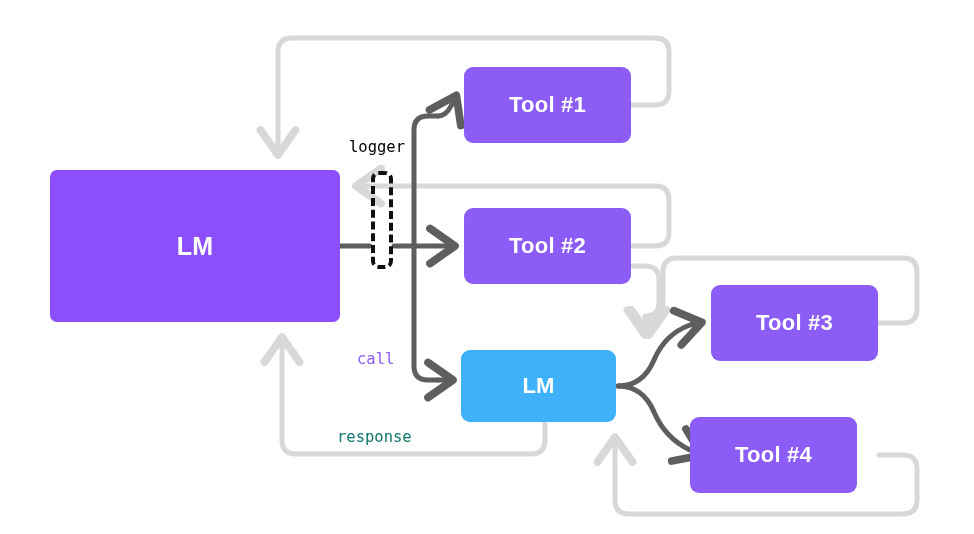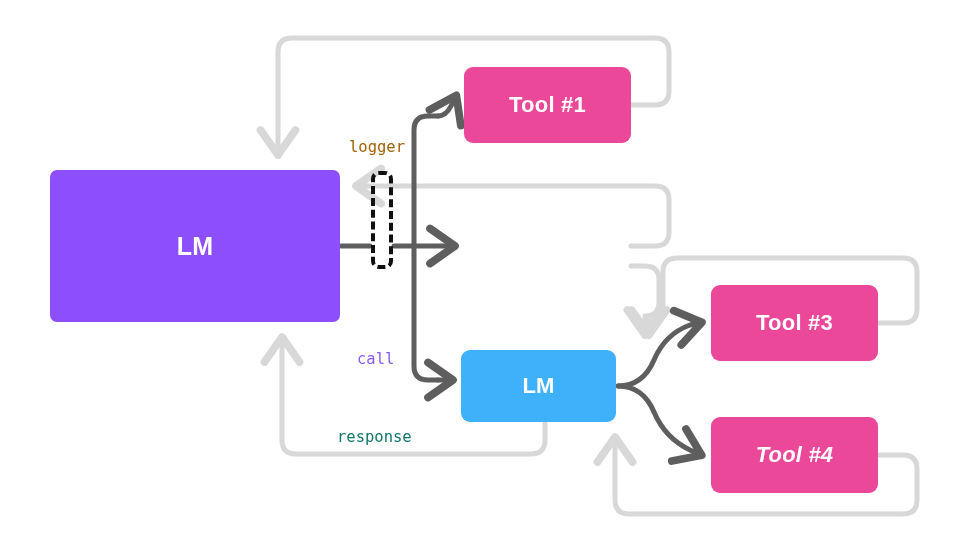--- a/index.html
+++ b/index.html
@@ -46,37 +46,37 @@
     left: 461px;
     top: 350px;
     width: 155px;
     height: 72px;
     background: #3fb1fb;
     font-size: 22px;
   }
   .node-tool {
     width: 167px;
     height: 76px;
-    background: #ec4899;
+    background: #8b5cf6;
     font-size: 22px;
   }
   .node-tool-1 { left: 464px; top: 67px; }
   .node-tool-2 { left: 464px; top: 208px; }
   .node-tool-3 { left: 711px; top: 285px; }
-  .node-tool-4 { left: 711px; top: 417px; font-style: italic; }
+  .node-tool-4 { left: 690px; top: 417px; }
   .edge-label {
     position: absolute;
     font-family: "DejaVu Sans Mono", "Liberation Mono", monospace;
     font-size: 15.5px;
     white-space: nowrap;
   }
   .edge-label-logger {
     left: 349px;
     top: 138px;
-    color: #a16207;
+    color: #000000;
   }
   .edge-label-call {
     left: 357px;
     top: 350px;
     color: #8b5cf6;
   }
   .edge-label-response {
     left: 337px;
     top: 428px;
     color: #0f766e;
@@ -148,20 +148,21 @@
   <div class="logger-gate"></div>
 
   <div class="edge-label edge-label-logger">logger</div>
   <div class="edge-label edge-label-call">call</div>
   <div class="edge-label edge-label-response">response</div>
 
   <div class="node node-lm-primary">LM</div>
 
   <div class="node node-tool node-tool-1">Tool #1</div>
 
+  <div class="node node-tool node-tool-2">Tool #2</div>
 
   <div class="node node-lm-secondary">LM</div>
 
   <div class="node node-tool node-tool-3">Tool #3</div>
 
   <div class="node node-tool node-tool-4">Tool #4</div>
 
 </div>
 
 </body></html>

